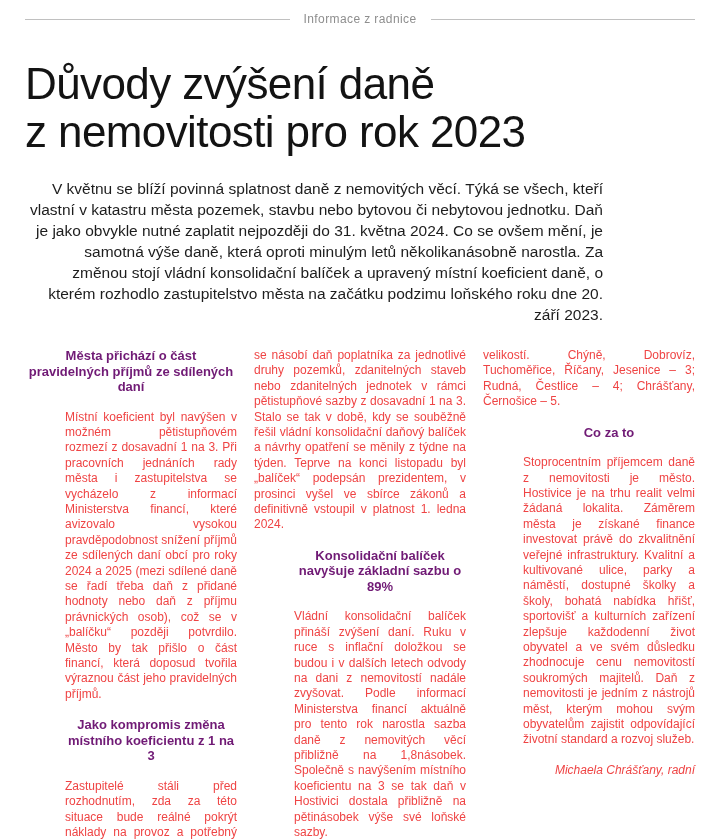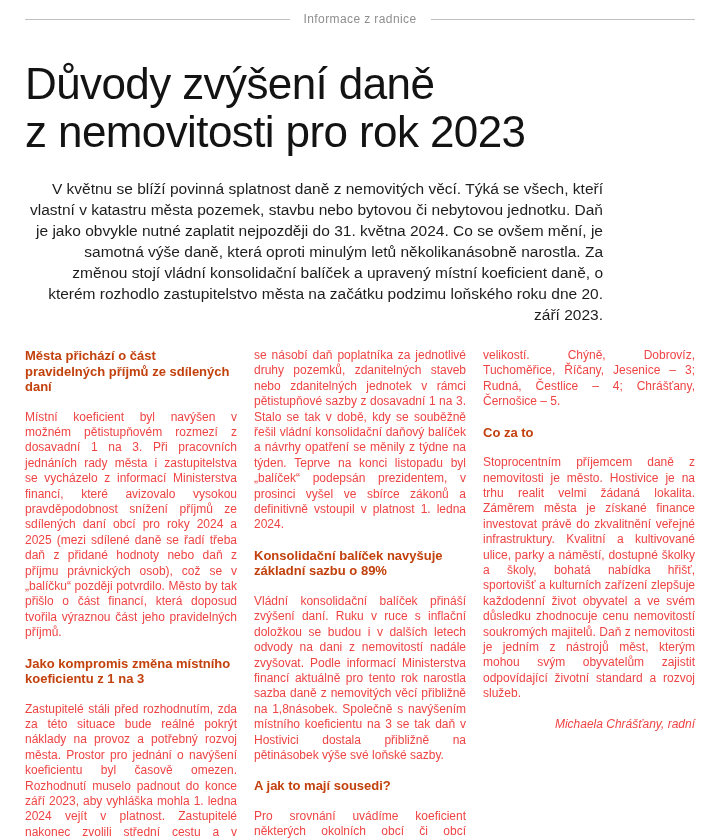--- a/index.html
+++ b/index.html
@@ -40,25 +40,25 @@
     color: #1d1d1d;
     text-align: right;
   }
 
   
   .columns {
     margin-top: 23px;
     display: flex; gap: 17px;
   }
   .col { flex: 1 1 0; min-width: 0; }
-  .col .block + .block { margin-top: 15px; }
+  .col .block + .block { margin-top: 15px; margin-left: 40px; }
   .col h2 {
     font-size: 13px; line-height: 15.5px;
-    font-weight: 700; color: #c2410c;
-    text-align: left;
+    font-weight: 700; color: #701a75;
+    text-align: center;
   }
   .col p {
     font-size: 12px; line-height: 15.4px;
     text-align: justify;
     hyphens: auto; -webkit-hyphens: auto;
     color: #ef4444;
   }
   .col p.byline {
     text-align: right;
     font-style: italic;

